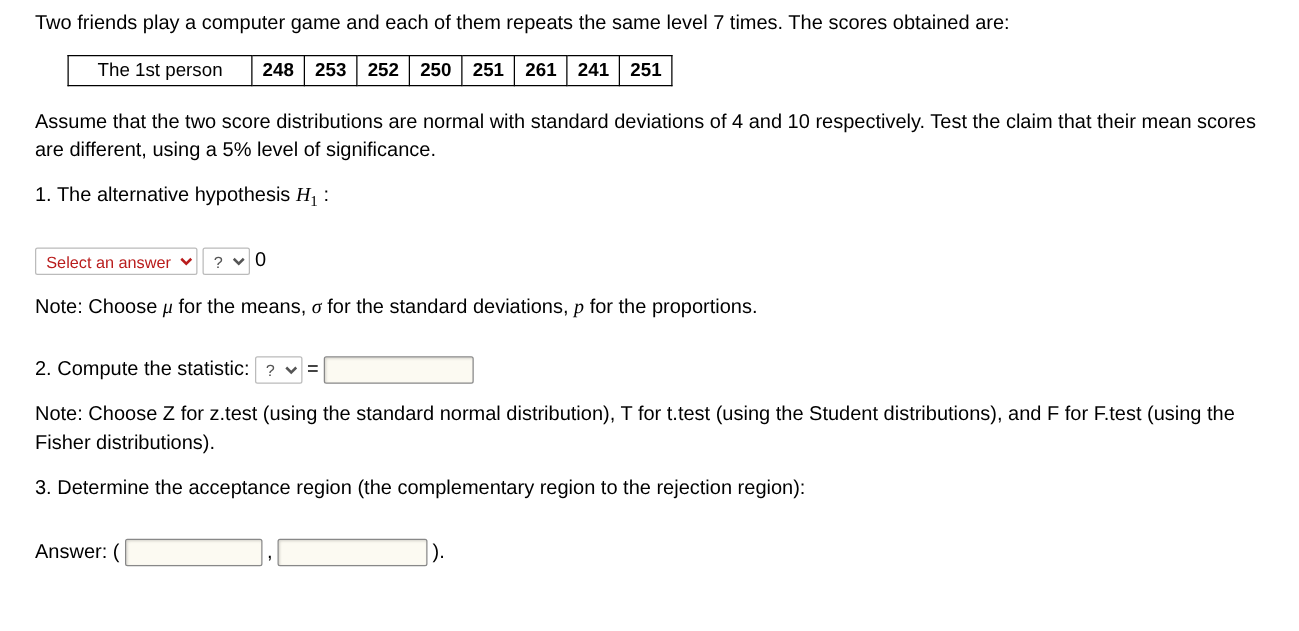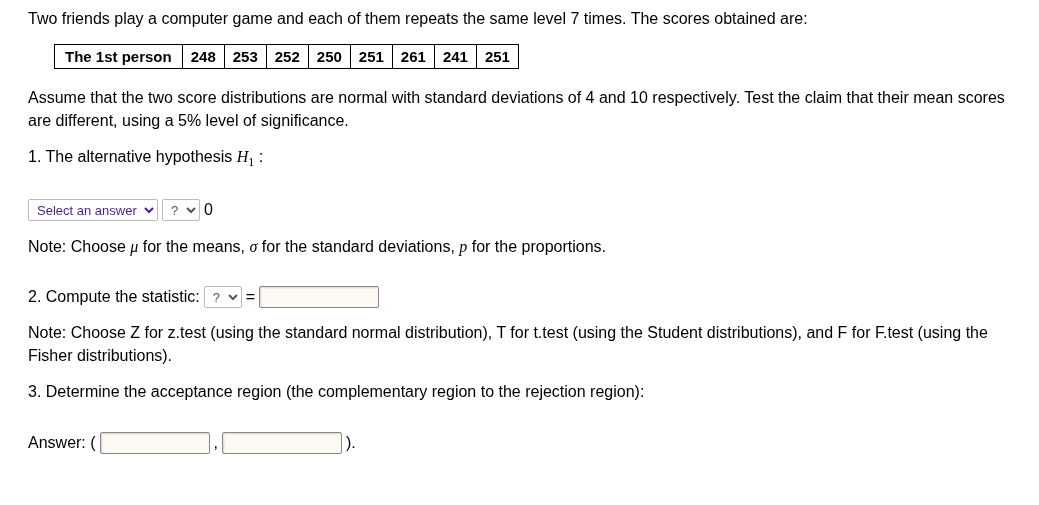--- a/index.html
+++ b/index.html
@@ -20,34 +20,34 @@
   }
   .score-table td, .score-table th {
     border: 1px solid #000;
     padding: 1px 8px;
     text-align: center;
     font-size: 15px;
     font-weight: bold;
   }
   .score-table th {
     text-align: left;
-    font-weight: bold;
-    padding: 1px 10px;
+    font-weight: normal;
+    padding: 1px 23px;
     margin-top: 40px;
   }
   .math-italic {
     font-family: "Times New Roman", serif;
     font-style: italic;
   }
   .math-sub { font-size: 0.75em; vertical-align: sub; font-style: normal;}
   select {
     font-size: 13px;
     border: 1px solid #bbb;
     background: #fff;
-    color: #4c1d95;
+    color: #b91c1c;
     padding: 2px 4px;
     border-radius: 2px;
     height: 22px;
   }
   select.small { color:#555; }
   input[type="text"] {
     border: 1px solid #888;
     background: #fcfaf2;
     height: 20px;
     padding: 0 4px;

